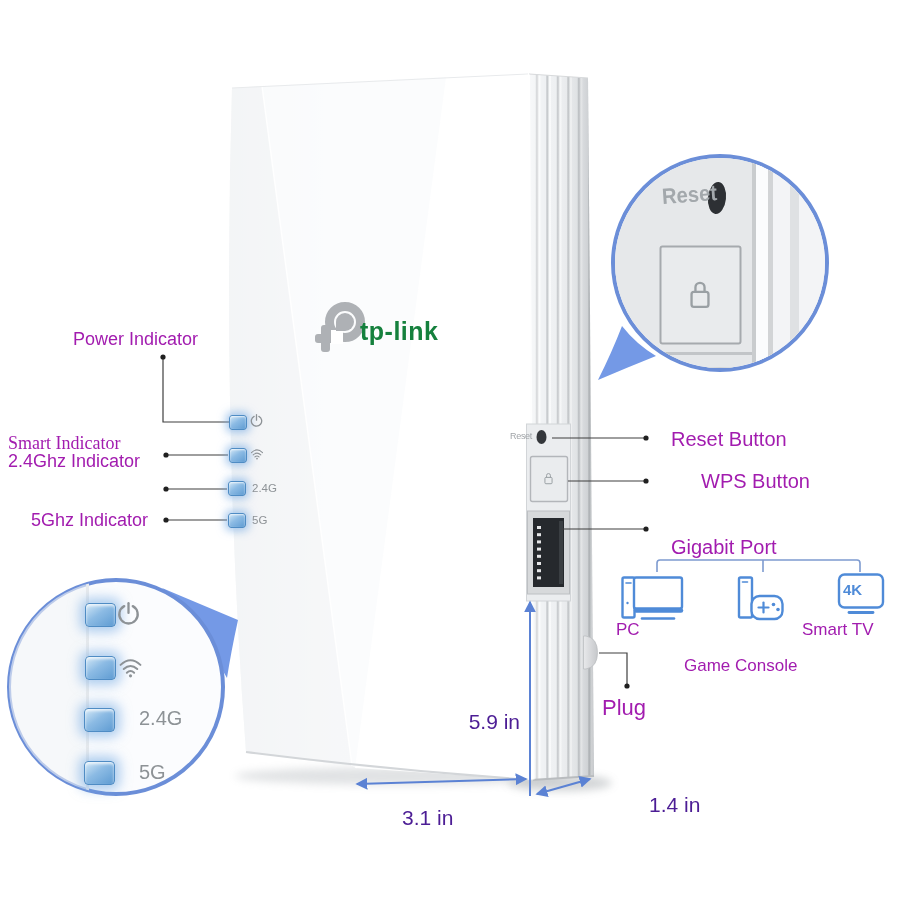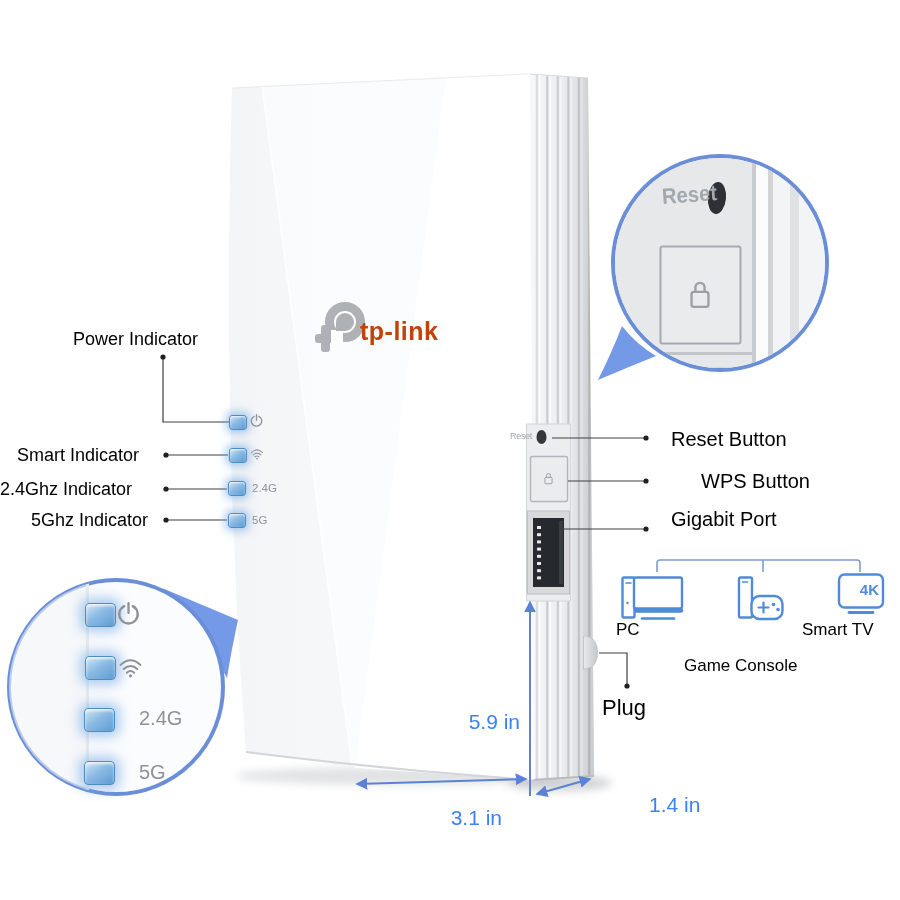--- a/index.html
+++ b/index.html
@@ -1,37 +1,37 @@
 <!DOCTYPE html>
 <html><head>
 <meta charset="utf-8">
 <style>
   html,body{margin:0;padding:0;background:#fff;}
   #stage{position:relative;width:900px;height:900px;background:#ffffff;overflow:hidden;
          font-family:"Liberation Sans",sans-serif;}
   #gfx{position:absolute;left:0;top:0;width:900px;height:900px;}
-  .txt{position:absolute;white-space:nowrap;color:#000000;line-height:1.1;}
+  .txt{position:absolute;white-space:nowrap;color:#a21caf;line-height:1.1;}
   .lbl-left{font-size:18px;}
   .lbl-right{font-size:20px;text-align:right;}
-  .dim{font-size:21px;font-weight:500;color:#3b82f6;}
+  .dim{font-size:21px;font-weight:500;color:#4c1d95;}
   .dev-lbl{font-size:17px;text-align:left;}
   .muted{color:#8d9296;}
   .led{position:absolute;background:linear-gradient(145deg,#d3e8f7 0%,#8cbbe4 45%,#5e9bd2 100%);
        border:1px solid #4f8cc4;border-radius:3px;
        box-shadow:0 0 8px 3px rgba(110,165,225,.6), inset 0 1px 2px rgba(255,255,255,.75);}
   .led-sm{width:16px;height:13px;}
   .led-lg{width:29px;height:22px;border-radius:4px;
        box-shadow:0 0 12px 5px rgba(110,165,225,.55), inset 0 2px 3px rgba(255,255,255,.75);}
   .icon{position:absolute;}
   .icon svg{display:block;width:100%;height:100%;}
-  .logo-text{position:absolute;font-size:25px;font-weight:600;color:#c2410c;letter-spacing:.5px;}
+  .logo-text{position:absolute;font-size:25px;font-weight:600;color:#15803d;letter-spacing:.5px;}
   .reset-big{position:absolute;font-size:22px;font-weight:600;color:#a3a8ac;
              transform:rotate(-4deg) scaleX(.92);transform-origin:left top;}
   .reset-small{position:absolute;font-size:9px;color:#a0a4a8;letter-spacing:-.3px;}
-  .badge-4k{position:absolute;font-size:15px;font-weight:700;color:#4f8bd8;text-align:right;}
+  .badge-4k{position:absolute;font-size:15px;font-weight:700;color:#4f8bd8;text-align:left;}
 </style>
 </head>
 <body>
 
 <div id="stage">
 
 <svg id="gfx" viewBox="0 0 900 900">
   <defs>
     <linearGradient id="faceG" x1="0" y1="0" x2="1" y2="0">
       <stop offset="0" stop-color="#f3f5f7"></stop>
@@ -210,31 +210,31 @@
   <g>
     <circle cx="345" cy="322" r="15.5" fill="none" stroke="#aeb1b5" stroke-width="9"></circle>
     <rect x="321" y="325" width="9" height="27" rx="3" fill="#aeb1b5"></rect>
     <rect x="315" y="334" width="21" height="9" rx="3" fill="#aeb1b5"></rect>
     <rect x="331" y="330" width="12" height="14" fill="#ffffff"></rect>
     <path d="M336,322 a9,9 0 1 1 9,9 l-9,0 Z" fill="#aeb1b5"></path>
   </g>
 </svg>
 
 <div class="txt lbl-left" style="left:73px;top:330px;">Power Indicator</div>
-<div class="txt lbl-left" style="left:8px;top:446px;width:140px;text-align:center;">Smart Indicator</div>
-<div class="txt lbl-left" style="left:0px;top:480px;width:148px;text-align:left;">2.4Ghz Indicator</div>
+<div class="txt lbl-left" style="left:8px;top:434px;width:140px;text-align:left;font-family:Liberation Serif, serif;">Smart Indicator</div>
+<div class="txt lbl-left" style="left:0px;top:452px;width:148px;text-align:center;">2.4Ghz Indicator</div>
 <div class="txt lbl-left" style="left:0px;top:511px;width:148px;text-align:right;">5Ghz Indicator</div>
 
 <div class="txt lbl-right" style="left:671px;top:428px;">Reset Button</div>
 <div class="txt lbl-right" style="left:701px;top:470px;">WPS Button</div>
-<div class="txt lbl-right" style="left:671px;top:508px;">Gigabit Port</div>
+<div class="txt lbl-right" style="left:671px;top:536px;">Gigabit Port</div>
 <div class="txt" style="left:602px;top:696px;font-size:22px;">Plug</div>
 
 <div class="txt dim" style="left:420px;top:710px;width:100px;text-align:right;">5.9 in</div>
-<div class="txt dim" style="left:402px;top:806px;width:100px;text-align:right;">3.1 in</div>
+<div class="txt dim" style="left:402px;top:806px;width:100px;text-align:left;">3.1 in</div>
 <div class="txt dim" style="left:601px;top:793px;margin-left:48px;">1.4 in</div>
 
 <div class="txt dev-lbl" style="left:616px;top:621px;width:80px;">PC</div>
 <div class="txt dev-lbl" style="left:684px;top:621px;width:140px;margin-top:36px;">Game Console</div>
 <div class="txt dev-lbl" style="left:802px;top:621px;width:116px;">Smart TV</div>
 <div class="badge-4k" style="left:843px;top:581px;width:36px;">4K</div>
 
 <div class="led led-sm" style="left:229px;top:415px;"></div>
 <div class="led led-sm" style="left:229px;top:448px;"></div>
 <div class="led led-sm" style="left:228px;top:481px;"></div>

